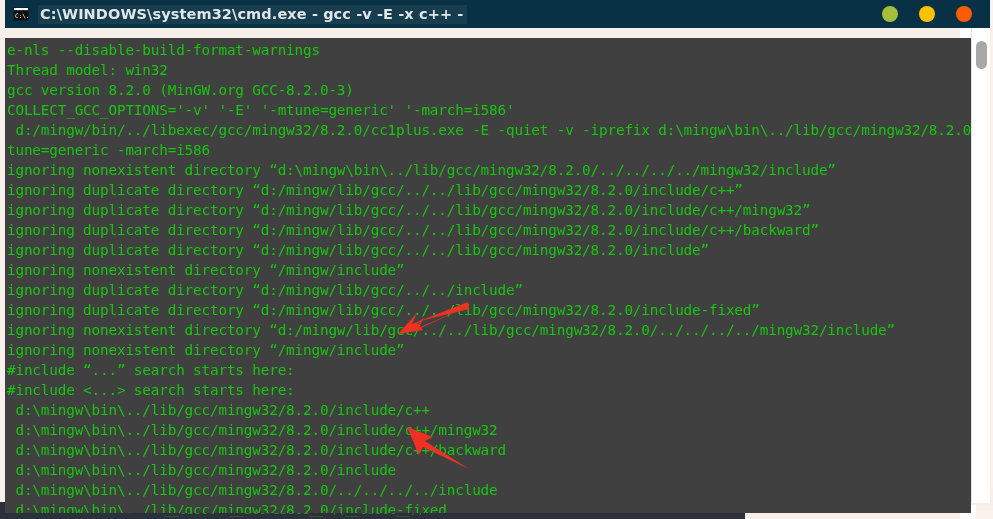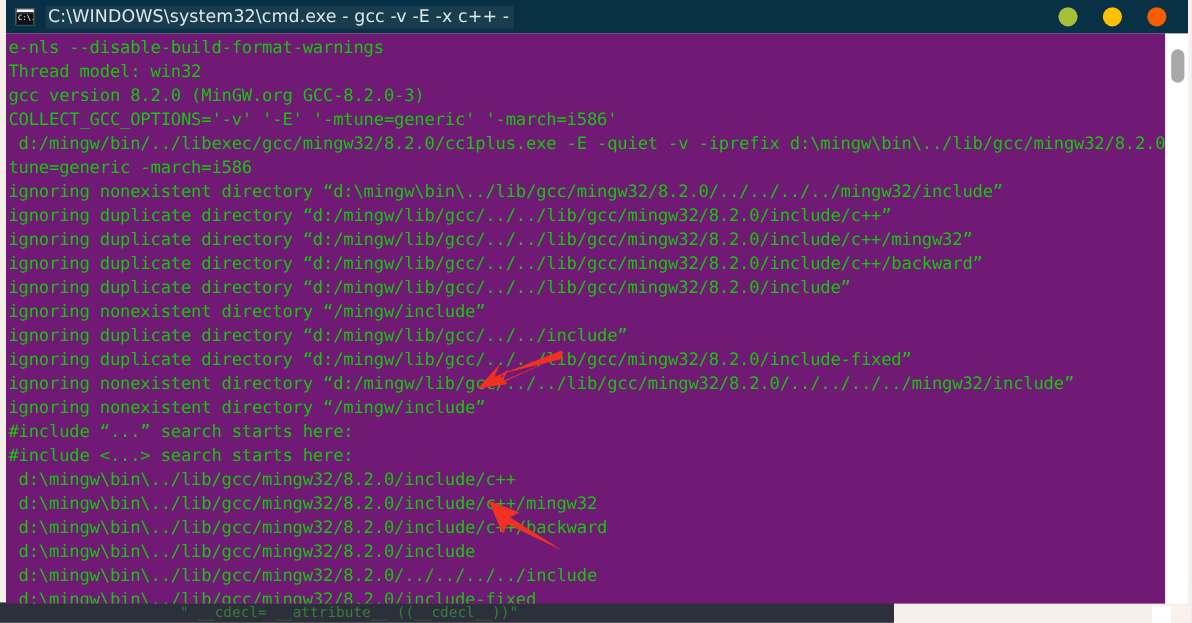--- a/index.html
+++ b/index.html
@@ -135,20 +135,21 @@
     overflow: hidden;
   }
   #title-text {
     color: #dfe7ea;
     font-size: 14.5px;
     font-family: "DejaVu Sans", sans-serif;
     letter-spacing: 0.1px;
     white-space: nowrap;
     background: rgba(255,255,255,0.06);
     padding: 1px 4px 2px 2px;
+    font-weight: bold;
   }
   #win-buttons {
     position: absolute;
     right: 18px;
     top: 0;
     height: 28px;
     display: flex;
     align-items: center;
     gap: 21px;
   }
@@ -235,21 +236,21 @@
     </div>
     <div id="title-text">C:\WINDOWS\system32\cmd.exe -  gcc  -v -E -x c++ -</div>
 
     <div id="win-buttons">
       <span class="wbtn" style="background:#a6bf39"></span>
       <span class="wbtn" style="background:#fcc200"></span>
       <span class="wbtn" style="background:#fa5c00"></span>
     </div>
   </div>
 
-  <div id="terminal" style="background: #701a75;">
+  <div id="terminal" style="background: #404040; margin-top: 10px;">
     <div id="term-text" style="color: rgb(22, 198, 12);"><div>e-nls --disable-build-format-warnings</div><div>Thread model: win32</div><div>gcc version 8.2.0 (MinGW.org GCC-8.2.0-3)</div><div>COLLECT_GCC_OPTIONS='-v' '-E' '-mtune=generic' '-march=i586'</div><div> d:/mingw/bin/../libexec/gcc/mingw32/8.2.0/cc1plus.exe -E -quiet -v -iprefix d:\mingw\bin\../lib/gcc/mingw32/8.2.0/ - -m</div><div>tune=generic -march=i586</div><div>ignoring nonexistent directory “d:\mingw\bin\../lib/gcc/mingw32/8.2.0/../../../../mingw32/include”</div><div>ignoring duplicate directory “d:/mingw/lib/gcc/../../lib/gcc/mingw32/8.2.0/include/c++”</div><div>ignoring duplicate directory “d:/mingw/lib/gcc/../../lib/gcc/mingw32/8.2.0/include/c++/mingw32”</div><div>ignoring duplicate directory “d:/mingw/lib/gcc/../../lib/gcc/mingw32/8.2.0/include/c++/backward”</div><div>ignoring duplicate directory “d:/mingw/lib/gcc/../../lib/gcc/mingw32/8.2.0/include”</div><div>ignoring nonexistent directory “/mingw/include”</div><div>ignoring duplicate directory “d:/mingw/lib/gcc/../../include”</div><div>ignoring duplicate directory “d:/mingw/lib/gcc/../../lib/gcc/mingw32/8.2.0/include-fixed”</div><div>ignoring nonexistent directory “d:/mingw/lib/gcc/../../lib/gcc/mingw32/8.2.0/../../../../mingw32/include”</div><div>ignoring nonexistent directory “/mingw/include”</div><div>#include “...” search starts here:</div><div>#include &lt;...&gt; search starts here:</div><div> d:\mingw\bin\../lib/gcc/mingw32/8.2.0/include/c++</div><div> d:\mingw\bin\../lib/gcc/mingw32/8.2.0/include/c++/mingw32</div><div> d:\mingw\bin\../lib/gcc/mingw32/8.2.0/include/c++/backward</div><div> d:\mingw\bin\../lib/gcc/mingw32/8.2.0/include</div><div> d:\mingw\bin\../lib/gcc/mingw32/8.2.0/../../../../include</div><div> d:\mingw\bin\../lib/gcc/mingw32/8.2.0/include-fixed</div></div>
 
     <svg class="arrow" style="left:385px; top:262px;" width="80" height="42" viewBox="0 0 80 42">
       <polygon points="78,2 22,24 27,13 8,34 33,30 26,22 79,9" fill="#ef3124"></polygon>
       <path d="M8,34 L34,18 L28,28 L79,6 L24,31 L30,22 Z" fill="#ef3124"></path>
     </svg>
 
     <svg class="arrow" style="left:398px; top:385px;" width="70" height="50" viewBox="0 0 70 50">
       <path d="M4,4 L30,14 L22,18 L66,46 L20,24 L16,32 Z" fill="#ef3124"></path>
     </svg>

